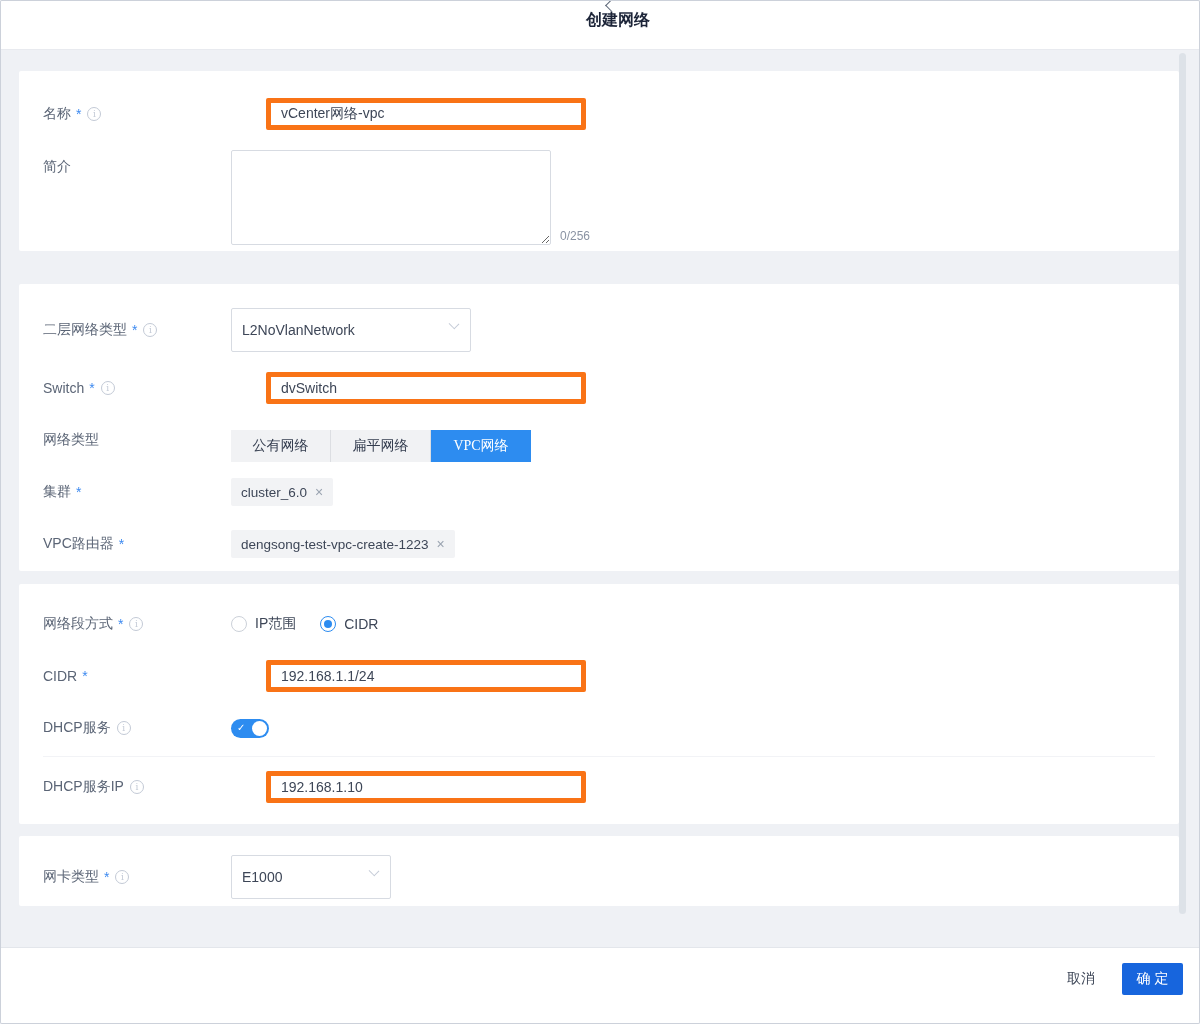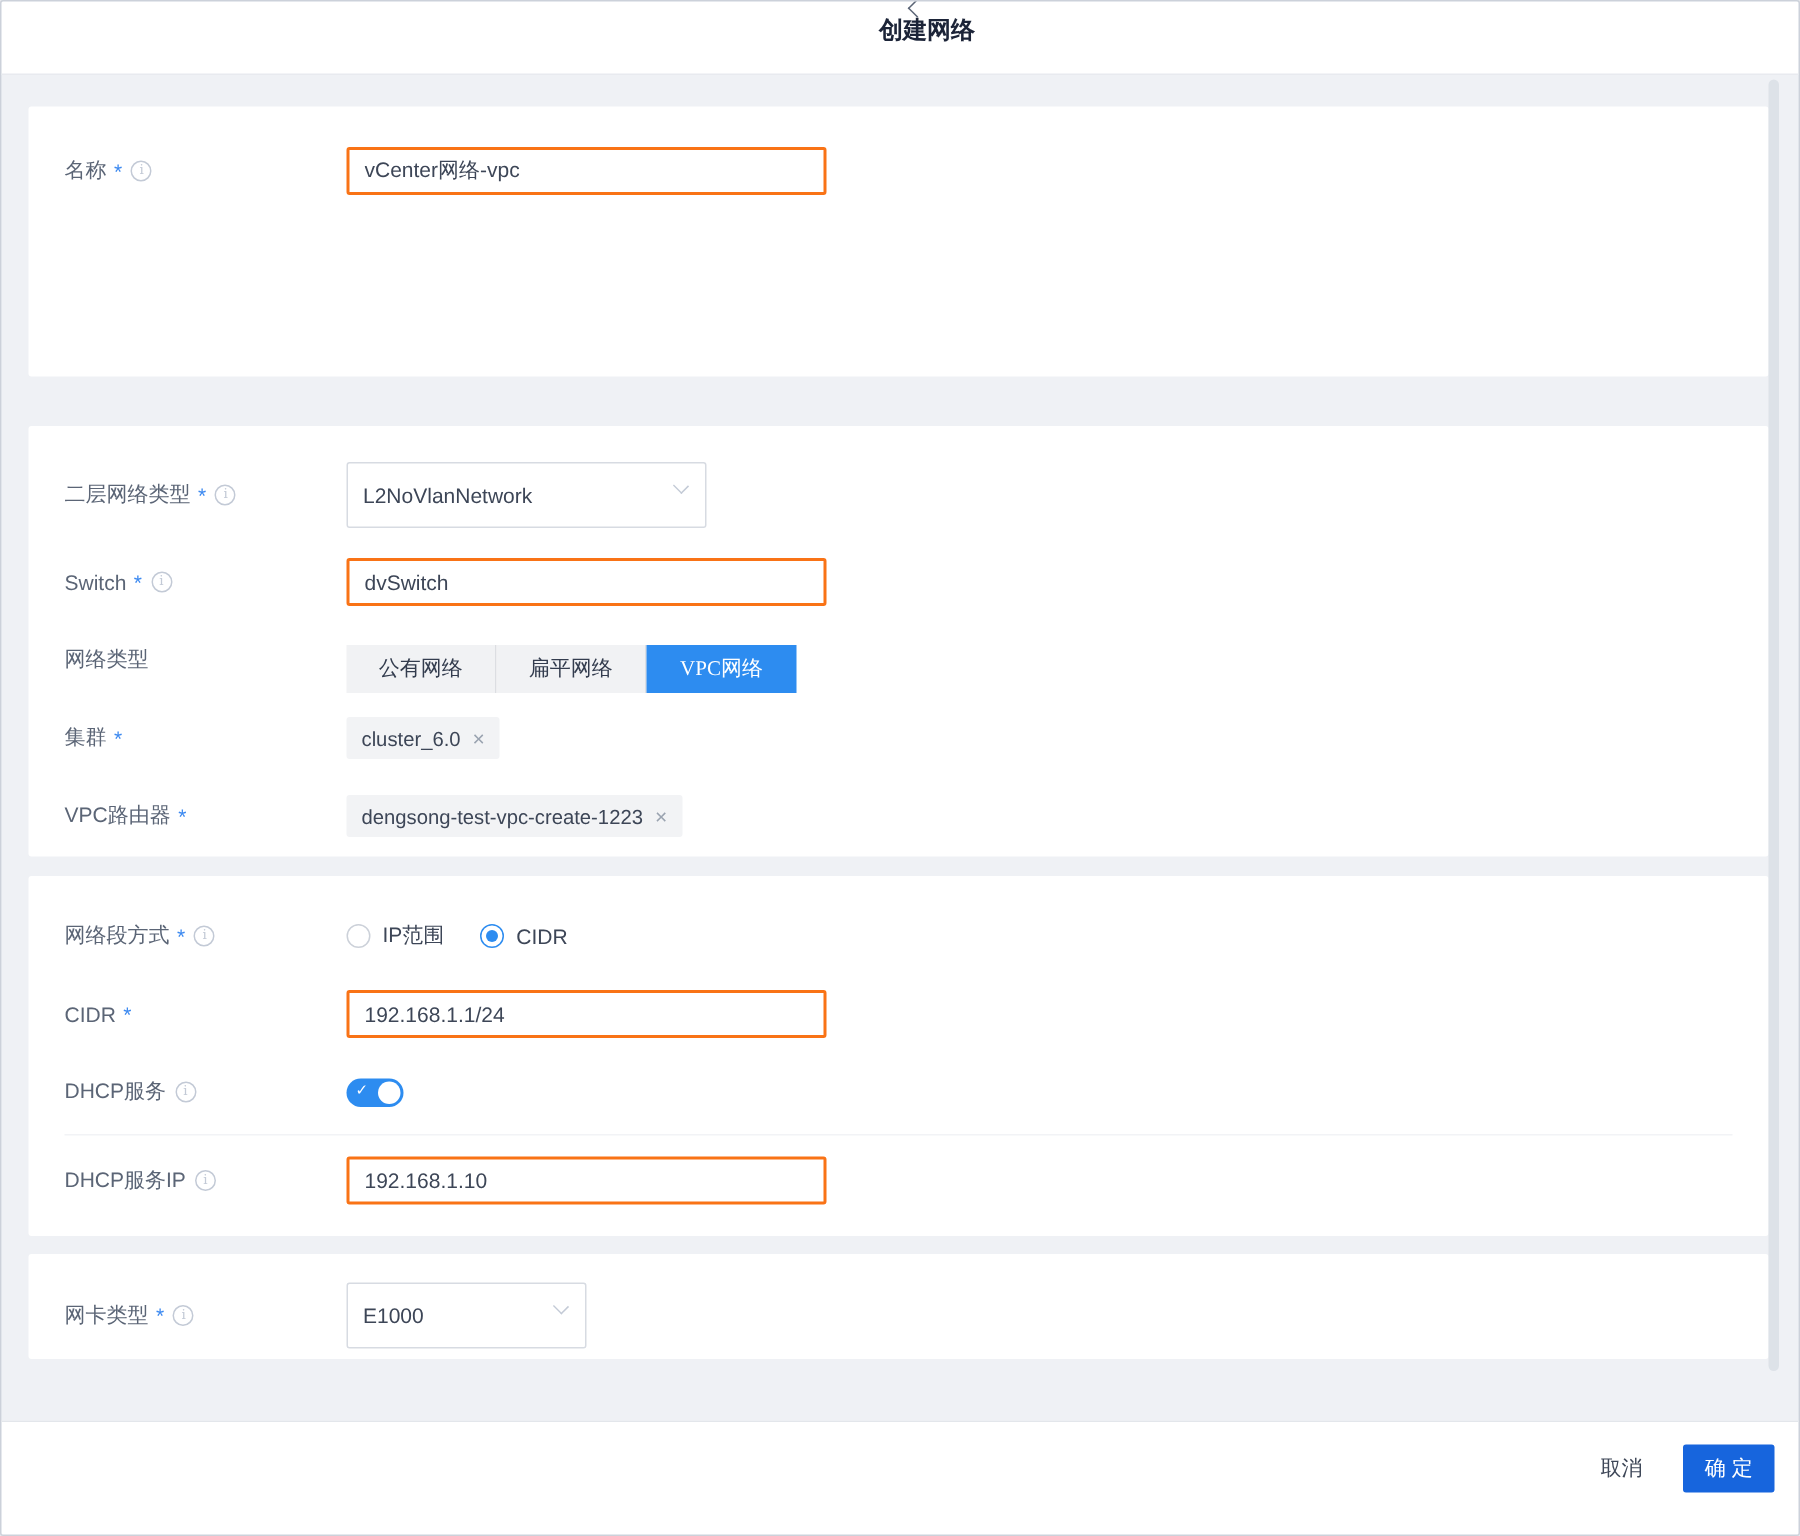--- a/index.html
+++ b/index.html
@@ -50,23 +50,23 @@
   .row.top-align .label-col { padding-top: 8px; }
   .required { color: #3c89f0; margin-left: 5px; font-size: 14px; }
   .info-icon {
     display: inline-flex; align-items: center; justify-content: center;
     width: 14px; height: 14px; border: 1px solid #c3cad6; border-radius: 50%;
     color: #c3cad6; font-size: 9px; font-style: normal; margin-left: 6px;
     font-family: "DejaVu Serif", serif; line-height: 1;
   }
   
   .text-input {
-    height: 32px; border: 2px solid #f97316; border-radius: 2px;
+    height: 32px; border: 5px solid #f97316; border-radius: 2px;
     font-size: 14px; color: #3d4657; padding: 0 10px; background: #fff;
-    font-family: "Liberation Sans", "DejaVu Sans", sans-serif; outline: none;
+    font-family: "Liberation Sans", "DejaVu Sans", sans-serif; outline: none; margin-left: 35px;
   }
   .w-320 { width: 320px; }
   .textarea-wrap { display: flex; align-items: flex-end; }
   textarea.desc {
     width: 320px; height: 95px; border: 1px solid #d7dbe2; border-radius: 2px;
     resize: both; font-size: 14px; color: #3d4657; padding: 6px 10px;
     font-family: "Liberation Sans", "DejaVu Sans", sans-serif; outline: none;
   }
   .counter { font-size: 12px; color: #8a93a3; margin-left: 9px; padding-bottom: 2px; }
   .select-box {
@@ -165,20 +165,29 @@
   <div class="body">
 
     <div class="card card-1">
       <div class="row">
         <div class="label-col">
           <span>名称</span>
           <span class="required">*</span>
           <span class="info-icon">i</span>
         </div>
         <input class="text-input w-320" type="text" value="vCenter网络-vpc" style="">
+      </div>
+      <div class="row top-align">
+        <div class="label-col">
+          <span>简介</span>
+        </div>
+        <div class="textarea-wrap">
+          <textarea class="desc" value="" style=""></textarea>
+          <span class="counter">0/256</span>
+        </div>
       </div>
     </div>
 
     <div class="card card-2">
       <div class="row">
         <div class="label-col">
           <span>二层网络类型</span>
           <span class="required">*</span>
           <span class="info-icon">i</span>
         </div>

